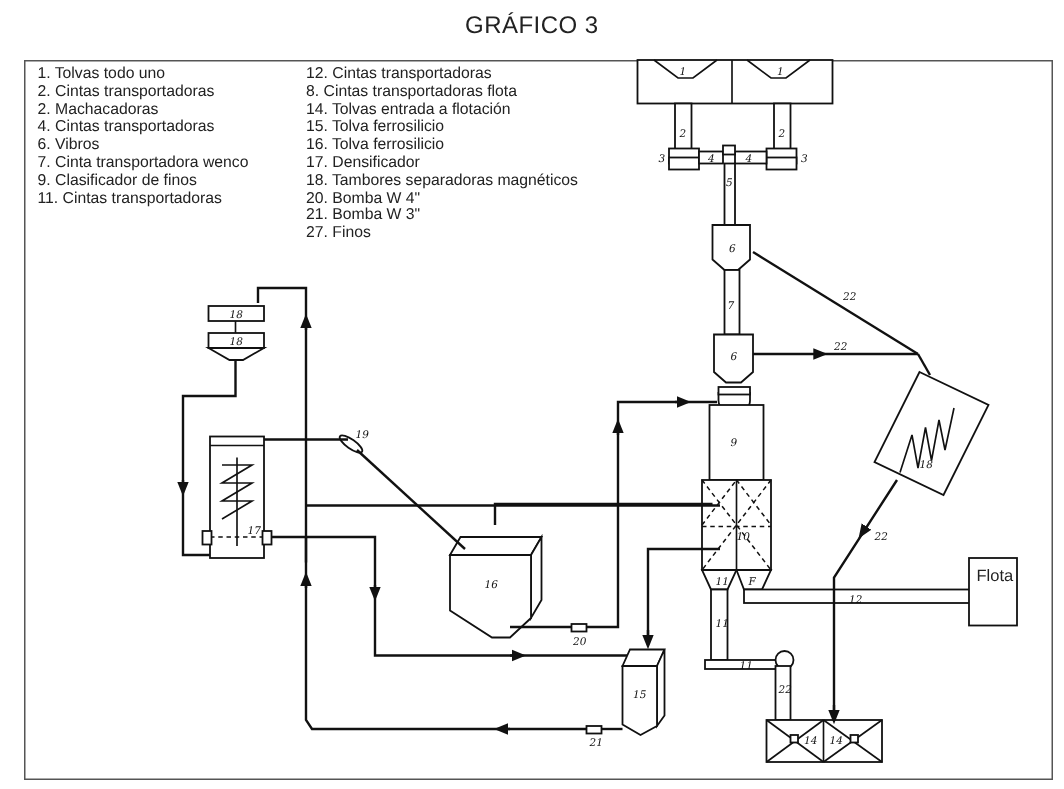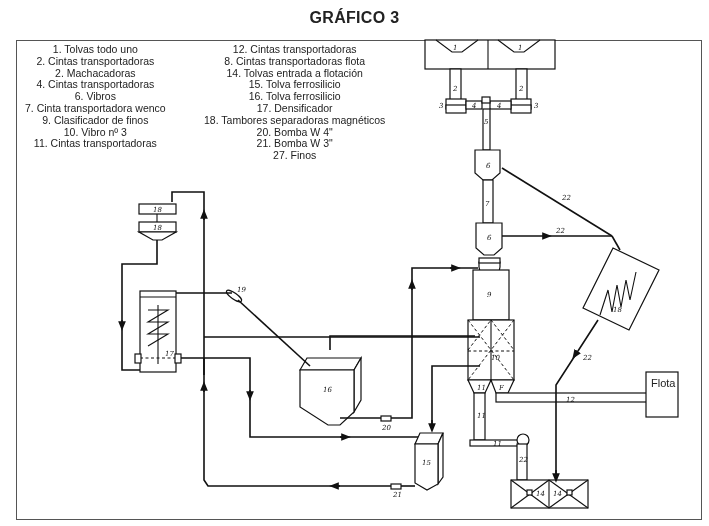--- a/index.html
+++ b/index.html
@@ -1,19 +1,19 @@
 <!DOCTYPE html>
 <html><head>
 <meta charset="utf-8">
 <style>
   html, body { margin:0; padding:0; background:#fff; }
   body { width:709px; height:526px; position:relative; overflow:hidden; font-family:"Liberation Sans", sans-serif; color:#1a1a1a; }
-  .title { position:absolute; left:0; width:709px; top:9px; text-align:center; font-size:16px; letter-spacing:0.3px; color:#222;font-weight:bold; }
+  .title { position:absolute; left:0; width:709px; top:9px; text-align:center; font-size:16px; letter-spacing:0.3px; color:#222; }
   .frame { position:absolute; left:16px; top:40px; width:686px; height:480px; border:1px solid #555; box-sizing:border-box; }
-  .legend { position:absolute; font-size:10.5px; line-height:11.8px; color:#222;text-align:center; }
+  .legend { position:absolute; font-size:10.5px; line-height:11.8px; color:#222; }
   .legend div { white-space:nowrap; }
   #legend-left { left:25px; top:44px; }
   #legend-right { left:204px; top:44px; }
   svg { position:absolute; left:0; top:0; }
   .ln { stroke:#111; stroke-width:1.6; fill:none; }
   .th { stroke:#111; stroke-width:1.1; fill:none; }
   .dash { stroke:#111; stroke-width:1; fill:none; stroke-dasharray:3 2.5; }
   .eq { stroke:#111; stroke-width:1.2; fill:#fff; }
   .lbl { font-family:"DejaVu Serif", serif; font-style:italic; font-size:7px; fill:#111; }
   .flota { font-family:"Liberation Sans", sans-serif; font-size:11px; fill:#222; }
@@ -25,21 +25,20 @@
 <div class="frame"></div>
 
 <div class="legend" id="legend-left">
   <div>1. Tolvas todo uno</div>
   <div>2. Cintas transportadoras</div>
   <div>2. Machacadoras</div>
   <div>4. Cintas transportadoras</div>
   <div>6. Vibros</div>
   <div>7. Cinta transportadora wenco</div>
   <div>9. Clasificador de finos</div>
-  <div>10. Vibro nº 3</div>
   <div>11. Cintas transportadoras</div>
 </div>
 <div class="legend" id="legend-right">
   <div>12. Cintas transportadoras</div>
   <div>8. Cintas transportadoras flota</div>
   <div>14. Tolvas entrada a flotación</div>
   <div>15. Tolva ferrosilicio</div>
   <div>16. Tolva ferrosilicio</div>
   <div>17. Densificador</div>
   <div>18. Tambores separadoras magnéticos</div>

